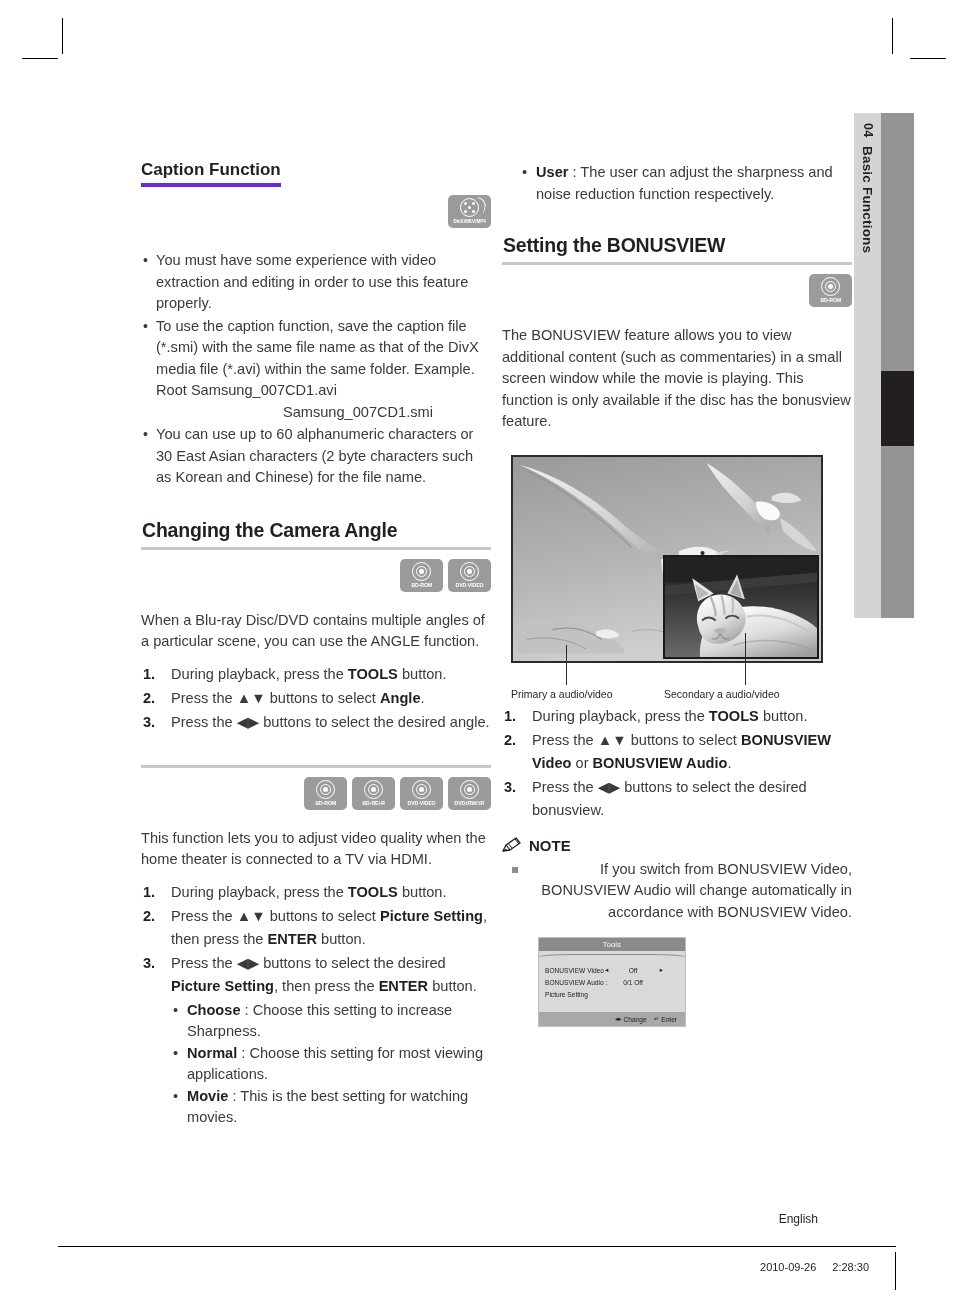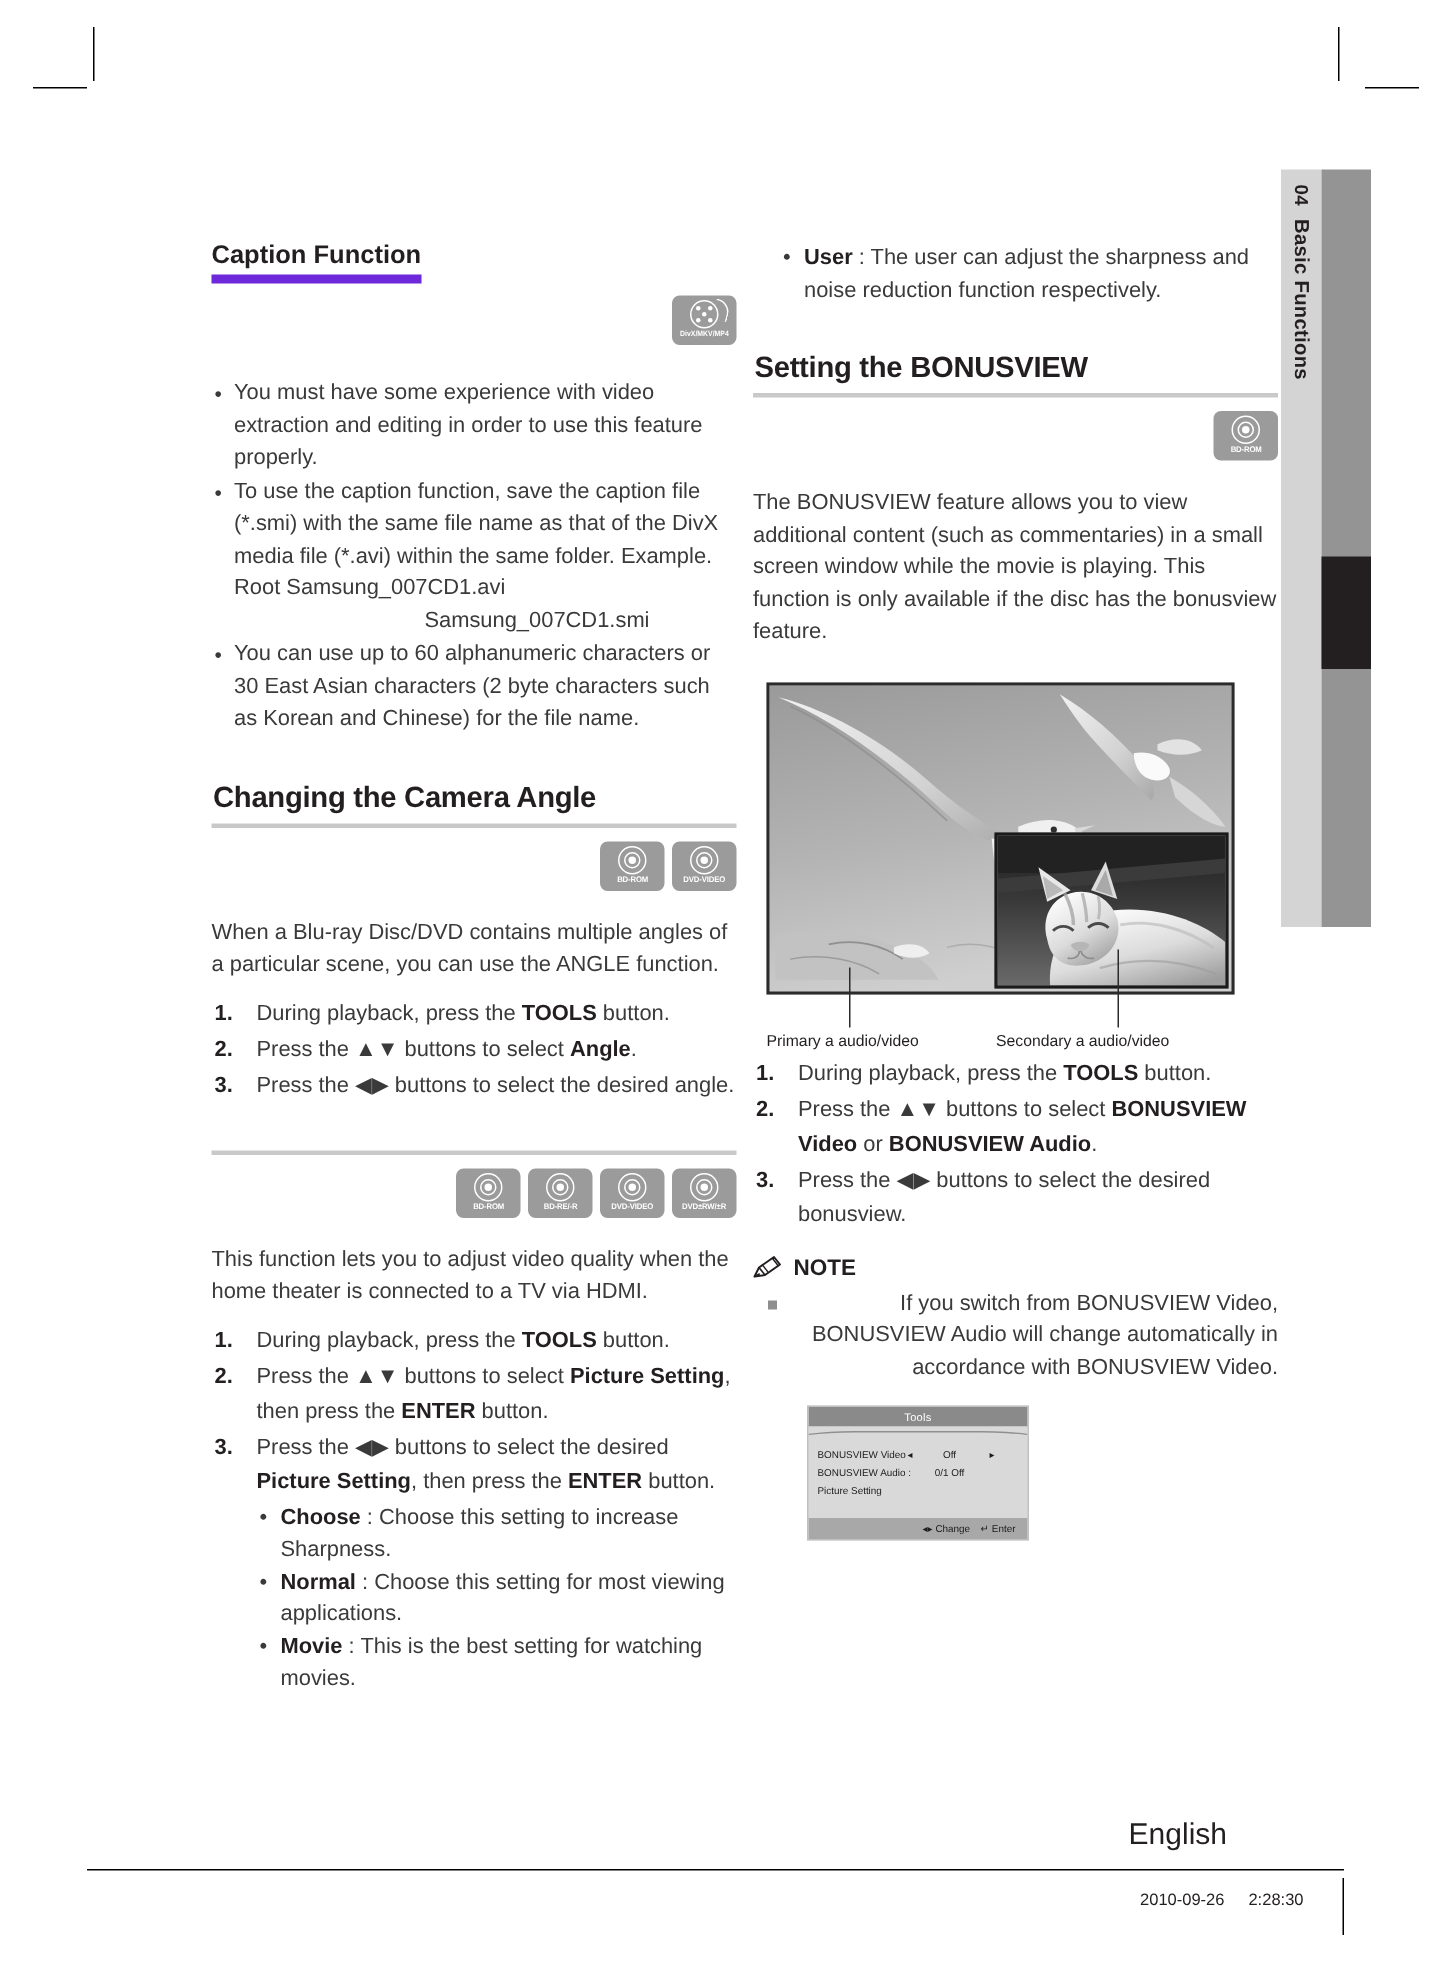--- a/index.html
+++ b/index.html
@@ -49,21 +49,21 @@
     height: 3px;
     background: #c9c9c9;
     margin: 2px 0 0 0;
   }
   .sub-title {
     font-size: 17px;
     font-weight: bold;
     margin: 0;
     padding-bottom: 3px;
     display: inline-block;
-    border-bottom: 6px solid #6d28d9;
+    border-bottom: 4px solid #6d28d9;
   }
 
   
   p.body {
     font-size: 14.6px;
     line-height: 21.5px;
     margin: 0;
     color: #3a3a3a;
   }
   .spacer-10 { height: 10px; }
@@ -436,21 +436,21 @@
     letter-spacing: 0.2px;
     white-space: nowrap;
   }
   .tab-vertical.num { font-size: 12.5px; margin-bottom: 9px; }
 
   
   .page-lang {
     position: absolute;
     right: 136px;
     top: 1212px;
-    font-size: 20px;
+    font-size: 12px;
     color: #231f20;
   }
   .footer-rule {
     position: absolute;
     left: 58px;
     right: 58px;
     top: 1246px;
     height: 1px;
     background: #000000;
   }

